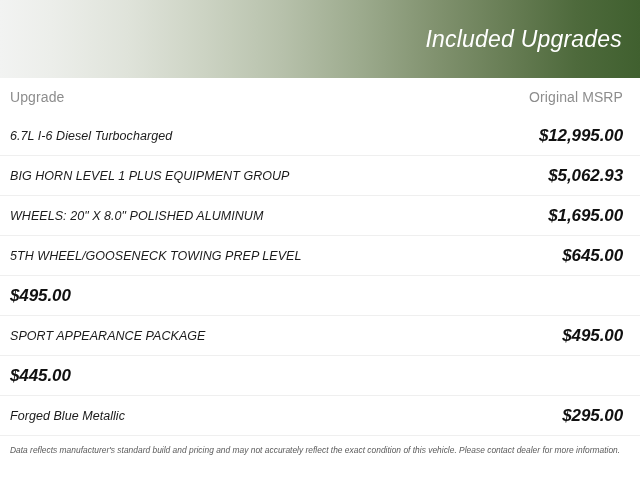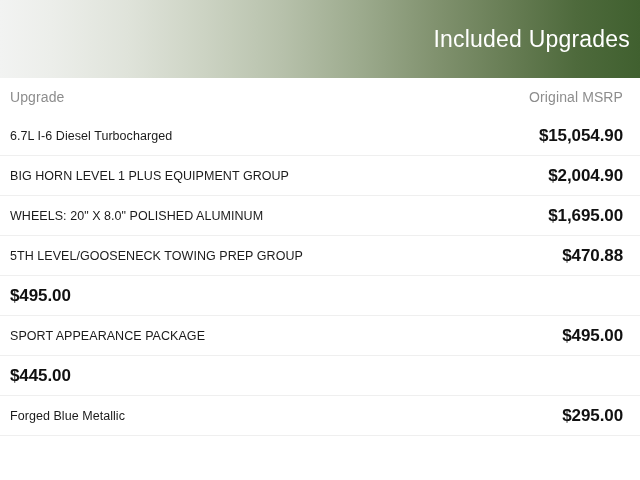--- a/index.html
+++ b/index.html
@@ -35,21 +35,22 @@
                 #b7c1ab 44%,
                 #9dab8e 56%,
                 #81926f 68%,
                 #667c53 80%,
                 #4e6a3c 90%,
                 #40602f 100%);
     display: flex;
     align-items: center;
     justify-content: flex-end;
     box-sizing: border-box;
-    padding-right: 10px;
+    padding-right: 18px;
+    font-style: italic;
   }
   .header-title {
     color: #ffffff;
     font-size: 23px;
     font-weight: 400;
     letter-spacing: 0.2px;
     line-height: 1;
     white-space: nowrap;
   }
 
@@ -68,20 +69,21 @@
     font-weight: 400;
     letter-spacing: 0.1px;
   }
   .col-head-label.right {
     text-align: right;
   }
 
   
   .rows {
     display: block;
+    font-style: italic;
   }
   .row {
     display: flex;
     align-items: center;
     justify-content: space-between;
     height: 40px;
     padding: 0 17px 0 10px;
     box-sizing: border-box;
     border-bottom: 1px solid #efefef;
   }
@@ -128,44 +130,47 @@
   </div>
 
   <div class="col-head">
     <div class="col-head-label">Upgrade</div>
     <div class="col-head-label right">Original MSRP</div>
   </div>
 
   <div class="rows" id="rows-container">
       <div class="row">
         <div class="row-label">6.7L I-6 Diesel Turbocharged</div>
-        <div class="row-price">$15,054.90</div>
+        <div class="row-price">$12,995.00</div>
       </div>
       <div class="row">
         <div class="row-label">BIG HORN LEVEL 1 PLUS EQUIPMENT GROUP</div>
-        <div class="row-price">$2,004.90</div>
+        <div class="row-price">$5,062.93</div>
       </div>
       <div class="row">
         <div class="row-label">WHEELS: 20" X 8.0" POLISHED ALUMINUM</div>
         <div class="row-price">$1,695.00</div>
       </div>
       <div class="row">
-        <div class="row-label">5TH LEVEL/GOOSENECK TOWING PREP GROUP</div>
-        <div class="row-price">$470.88</div>
+        <div class="row-label">5TH WHEEL/GOOSENECK TOWING PREP LEVEL</div>
+        <div class="row-price">$645.00</div>
       </div>
       <div class="row">
         <div class="row-price">$495.00</div>
       </div>
       <div class="row">
         <div class="row-label">SPORT APPEARANCE PACKAGE</div>
         <div class="row-price">$495.00</div>
       </div>
       <div class="row">
         <div class="row-price">$445.00</div>
       </div>
       <div class="row">
         <div class="row-label">Forged Blue Metallic</div>
         <div class="row-price">$295.00</div>
       </div>
     </div>
 
+  <div class="footer">
+    <div class="footer-note">Data reflects manufacturer's standard build and pricing and may not accurately reflect the exact condition of this vehicle. Please contact dealer for more information.</div>
+  </div>
 
 </div>
 
 </body></html>

